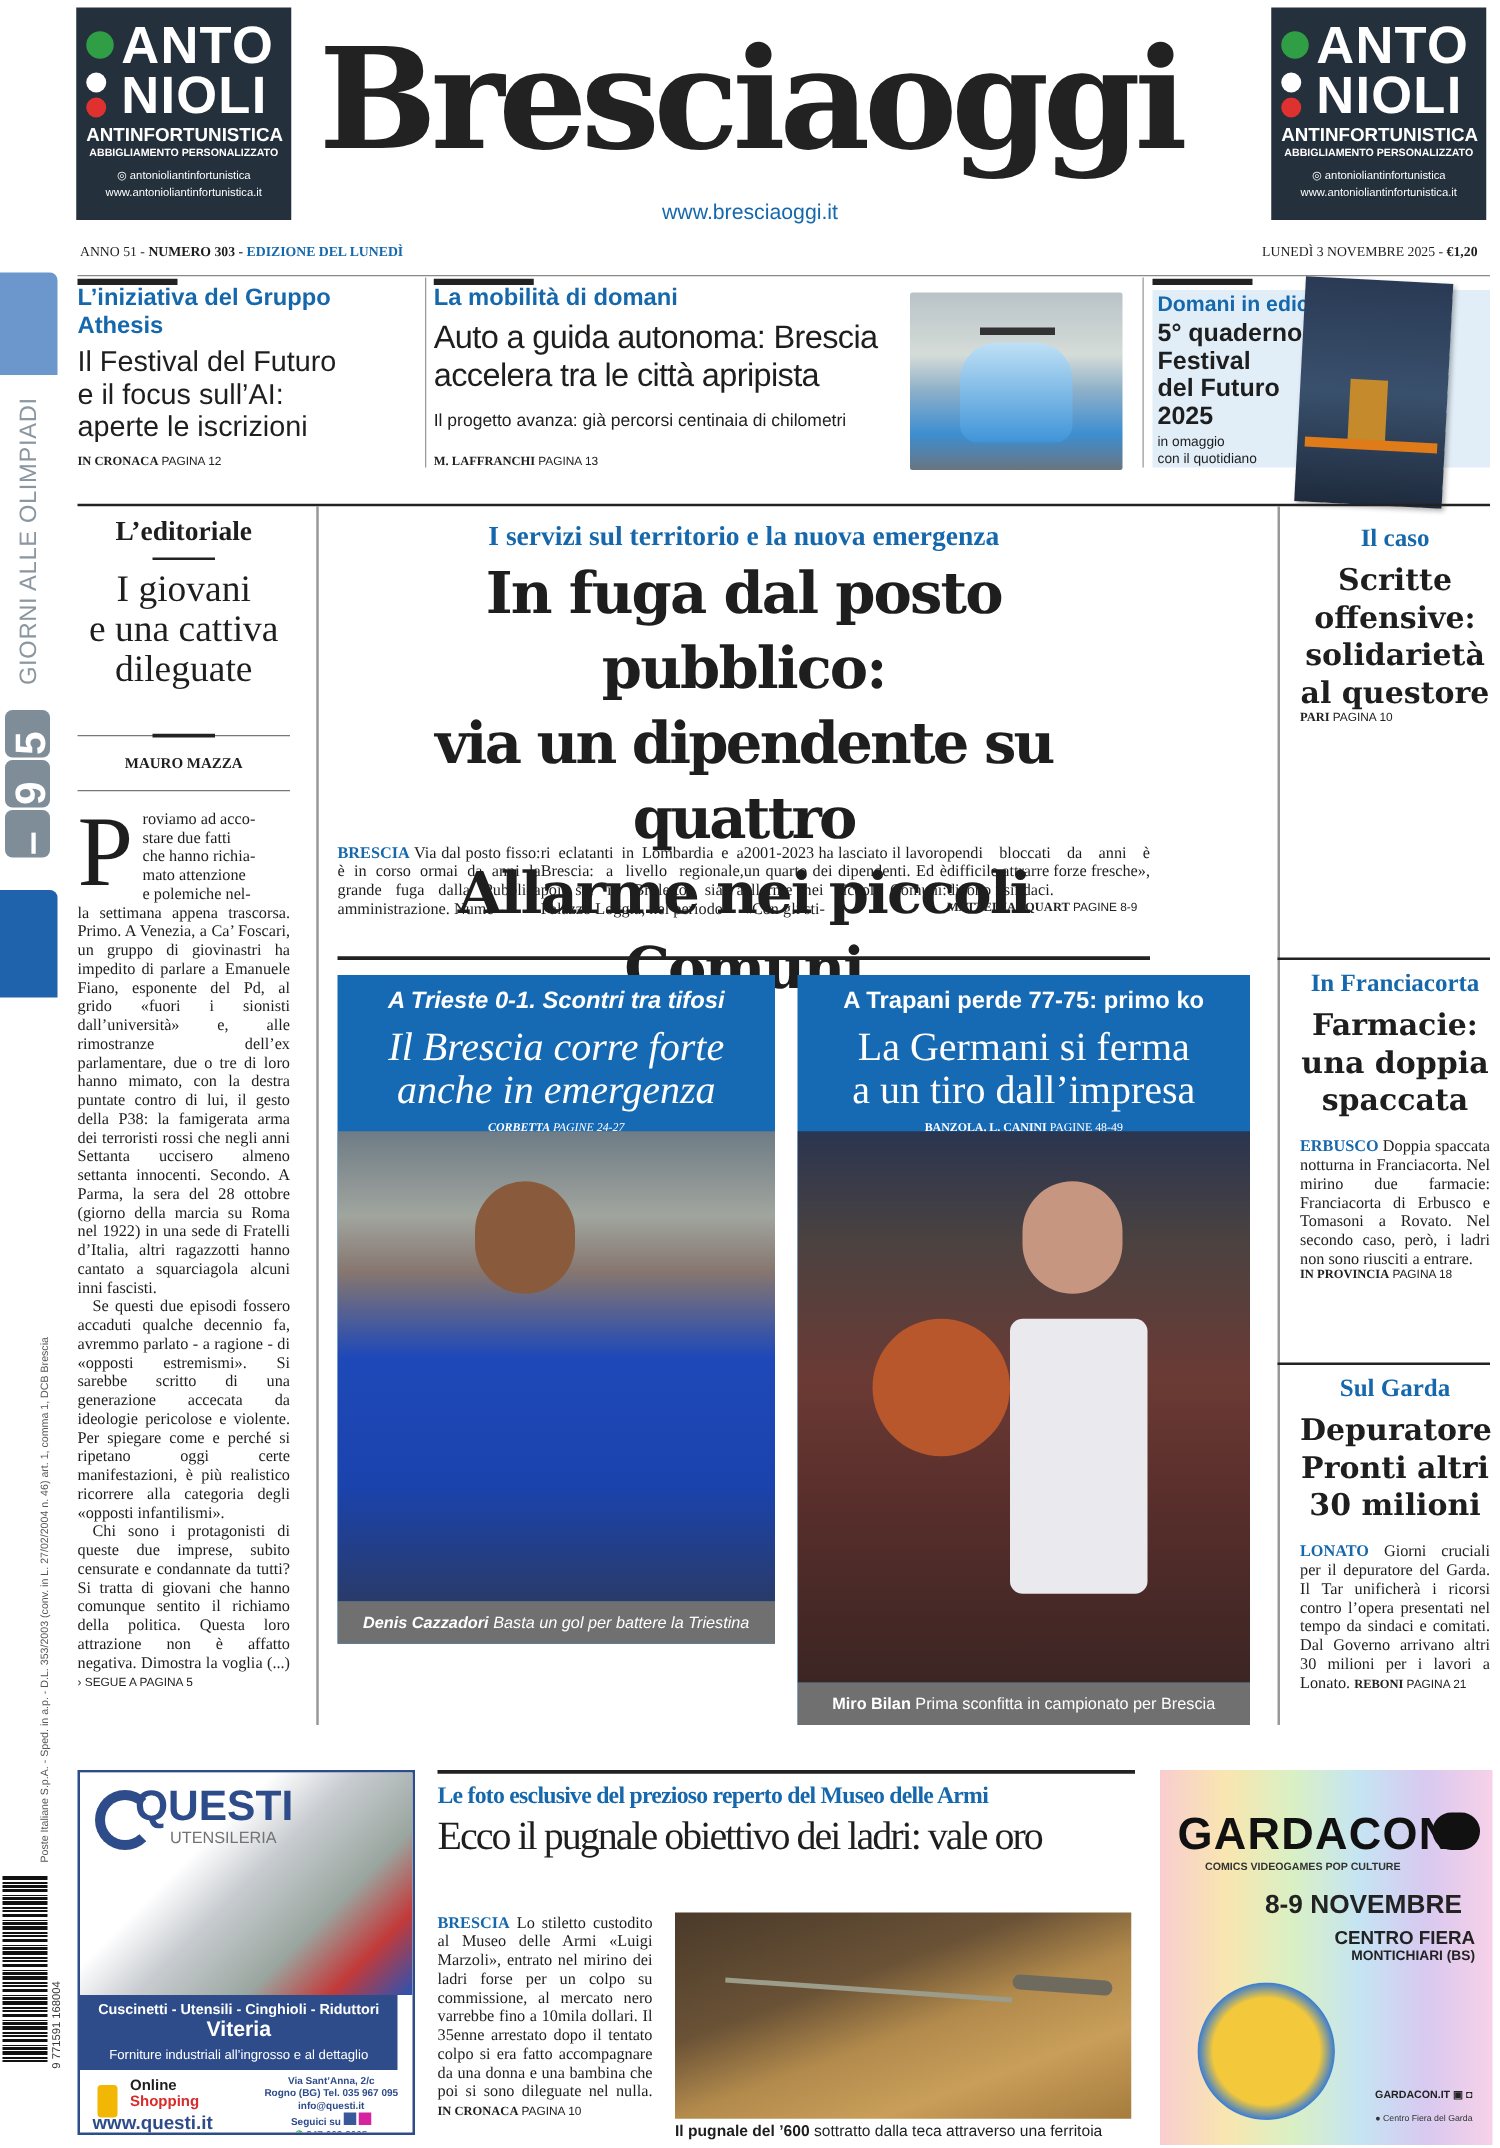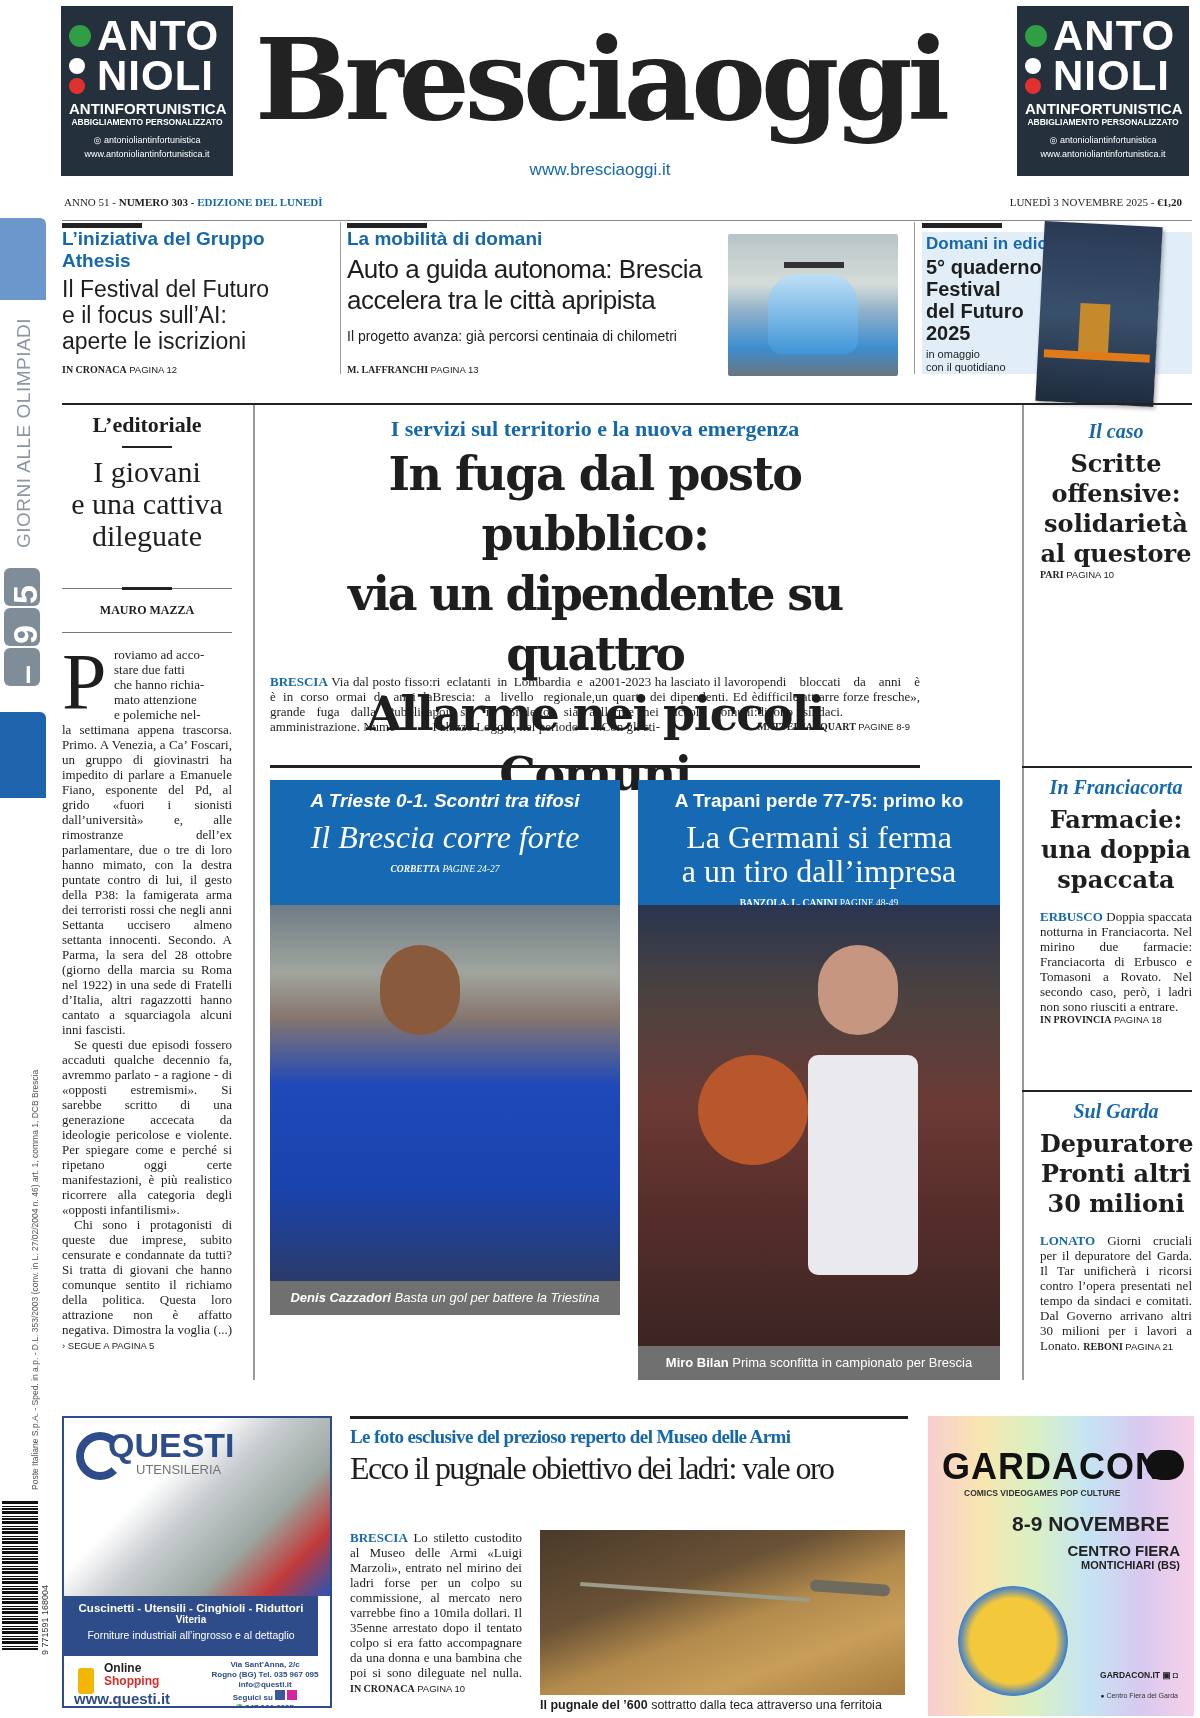--- a/index.html
+++ b/index.html
@@ -33,21 +33,21 @@
   .body-text { font-family: "Liberation Serif", serif; font-size: 13.5px; line-height: 15px; text-align: justify; }
   .body-text .loc { color: #1668ac; font-weight: bold; }
 
   .ed-title { font-family: "Liberation Serif", serif; font-weight: bold; font-size: 22px; text-align: center; }
   .ed-head { font-family: "Liberation Serif", serif; font-size: 30px; line-height: 32px; text-align: center; }
   .ed-auth { font-family: "Liberation Serif", serif; font-weight: bold; font-size: 12px; text-align: center; }
 
   .main-kicker { font-family: "Liberation Serif", serif; font-weight: bold; font-size: 22px; color: #1668ac; text-align: center; }
   .main-head { font-family: "DejaVu Serif", serif; font-weight: bold; font-size: 46px; line-height: 60px; text-align: center; letter-spacing: -1.5px; }
 
-  .side-kicker { font-family: "Liberation Serif", serif; font-weight: bold; font-size: 20px; color: #1668ac; text-align: center; font-style: italic; }
+  .side-kicker { font-family: "Liberation Serif", serif; font-weight: bold; font-size: 20px; color: #1668ac; text-align: center; }
   .side-head { font-family: "DejaVu Serif", serif; font-weight: bold; font-size: 24px; line-height: 30px; text-align: center; }
 
   .sport { background: #1669b3; color: #fff; overflow: hidden; }
   .sport-kicker { font-family: "Liberation Sans", sans-serif; font-weight: bold; font-size: 19px; text-align: center; padding-top: 10px; }
   .sport-head { font-family: "Liberation Serif", serif; font-size: 32px; line-height: 34px; text-align: center; margin-top: 8px; }
   .sport-credit { font-family: "Liberation Serif", serif; font-size: 9.5px; text-align: center; margin-top: 10px; }
   .sport-credit b { font-weight: bold; }
   .photo { position: absolute; left: 0; right: 0; bottom: 34px; }
   .caption { position: absolute; left: 0; right: 0; bottom: 0; height: 34px; background: #707070; color: #fff; font-family: "Liberation Sans", sans-serif; font-size: 13px; line-height: 34px; text-align: center; }
   .caption b { font-weight: bold; }
@@ -220,20 +220,21 @@
   <div style="flex:1;">ri eclatanti in Lombardia e a Brescia: a livello regionale, poi sia in Broletto, sia a Palazzo Loggia, nel periodo</div>
   <div style="flex:1;">2001-2023 ha lasciato il lavoro un quarto dei dipendenti. Ed è allarme nei piccoli Comuni: «Con gli sti-</div>
   <div style="flex:1;"><span>pendi bloccati da anni è difficile attrarre forze fresche», dicono i sindaci.</span><div class="credit"><b>MATTEI-JACQUART</b> <span class="pg">PAGINE 8-9</span></div></div>
 </div>
 <div class="rule" style="left:270px;top:765px;width:650px;height:3px;"></div>
 
 <div class="abs sport" style="left:270px;top:780px;width:350px;height:535px;font-style:italic;">
   <div class="sport-kicker">A Trieste 0-1. Scontri tra tifosi</div>
   <div class="sport-head">
     <div>Il Brescia corre forte</div>
+    <div>anche in emergenza</div>
   </div>
   <div class="sport-credit"><b>CORBETTA</b> <span>PAGINE 24-27</span></div>
   <div class="photo" style="top:125px;background:linear-gradient(180deg,#6f7c86 0%,#a0a59e 18%,#86766f 30%,#1f49b8 48%,#1a43ae 75%,#2a3b6a 100%);">
     <div style="position:absolute;left:110px;top:40px;width:80px;height:90px;border-radius:40px;background:#8a5a3c;"></div>
   </div>
   <div class="caption"><b>Denis Cazzadori</b> <span>Basta un gol per battere la Triestina</span></div>
 </div>
 
 <div class="abs sport" style="left:638px;top:780px;width:362px;height:600px;">
   <div class="sport-kicker">A Trapani perde 77-75: primo ko</div>
@@ -286,21 +287,21 @@
   <div class="body-text" style="margin-top:14px;font-size:13px;"><span class="loc">LONATO</span> <span>Giorni cruciali per il depuratore del Garda. Il Tar unificherà i ricorsi contro l’opera presentati nel tempo da sindaci e comitati. Dal Governo arrivano altri 30 milioni per i lavori a Lonato.</span> <span class="credit"><b>REBONI</b> <span class="pg">PAGINA 21</span></span></div>
 </div>
 
 <div class="abs questi" style="left:62px;top:1416px;width:270px;height:292px;">
   <div style="position:absolute;left:0;top:0;right:0;height:178px;background:linear-gradient(135deg,#ffffff 0%,#ffffff 35%,#c8ccd0 50%,#9aa6a0 70%,#c23a3a 85%,#2953b5 100%);"></div>
   <div style="position:absolute;left:12px;top:14px;width:48px;height:48px;border:8px solid #2e4c8a;border-radius:50%;border-right-color:transparent;"></div>
   <div class="sans" style="position:absolute;left:44px;top:8px;font-size:34px;font-weight:bold;color:#2e4c8a;">QUESTI</div>
   <div class="sans" style="position:absolute;left:72px;top:44px;font-size:13px;font-weight:normal;color:#737373;">UTENSILERIA</div>
   <div style="position:absolute;left:0;right:12px;top:178px;height:60px;background:#2e4c8a;color:#fff;text-align:center;">
     <div class="sans" style="font-size:11.5px;font-weight:bold;padding-top:6px;">Cuscinetti - Utensili - Cinghioli - Riduttori</div>
-    <div class="sans" style="font-size:10px;font-weight:bold;">Viteria</div>
+    <div class="sans" style="font-size:17px;font-weight:bold;">Viteria</div>
     <div class="sans" style="font-size:10.5px;margin-top:4px;">Forniture industriali all’ingrosso e al dettaglio</div>
   </div>
   <div style="position:absolute;left:14px;top:250px;width:16px;height:26px;background:#f2b705;border-radius:3px;"></div>
   <div class="sans" style="position:absolute;left:40px;top:244px;font-size:12px;font-weight:bold;line-height:13px;">
     <div>Online</div>
     <div style="color:#d92b2b;">Shopping</div>
   </div>
   <div class="sans" style="position:absolute;left:10px;top:272px;font-size:15px;font-weight:bold;color:#2e4c8a;">www.questi.it</div>
   <div class="sans" style="position:absolute;left:136px;top:242px;width:130px;font-size:8px;line-height:10px;text-align:center;color:#2e4c8a;font-weight:bold;">
     <div>Via Sant’Anna, 2/c</div>

